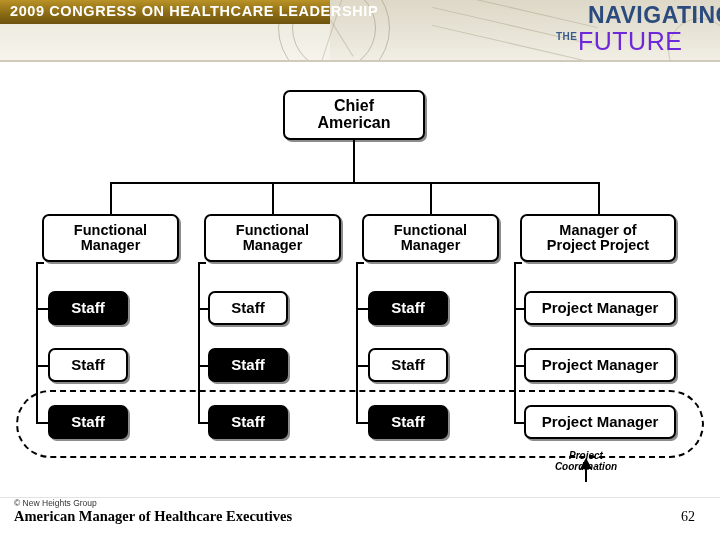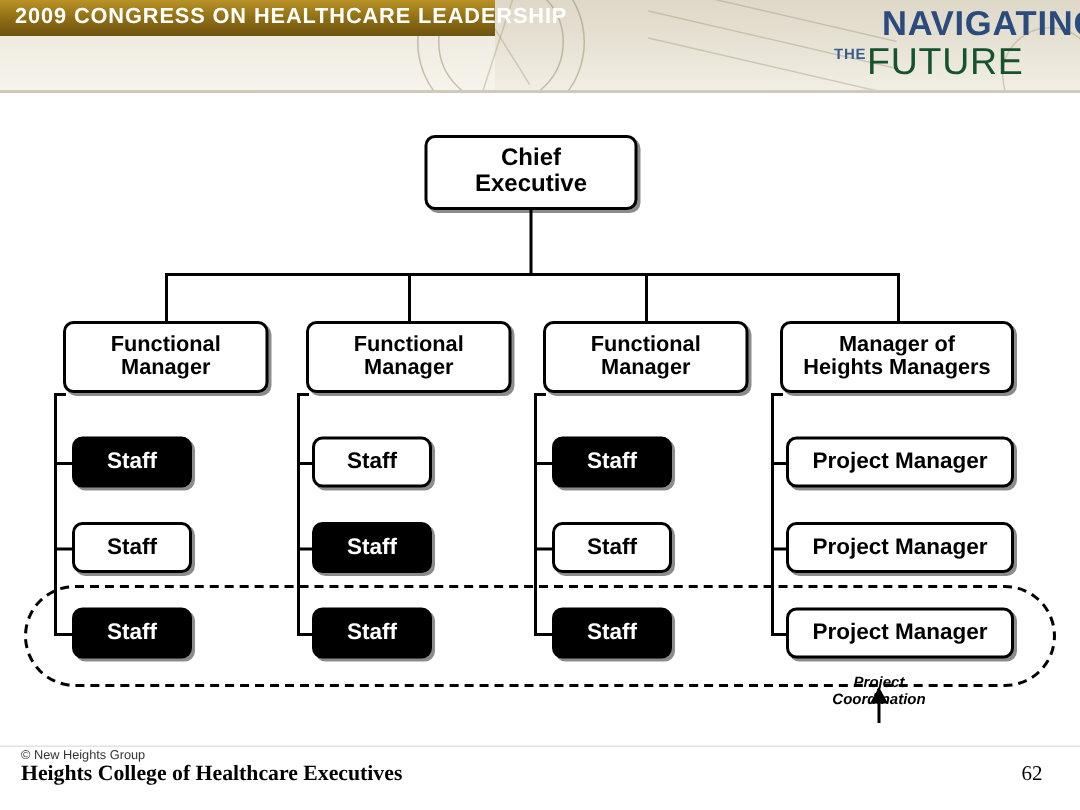--- a/index.html
+++ b/index.html
@@ -76,21 +76,21 @@
     left: 556px; top: 31px;
     font-size: 10px;
     font-weight: bold;
     color: #3a5c8c;
     letter-spacing: 0.5px;
   }
   #future {
     position: absolute;
     left: 578px; top: 27px;
     font-size: 25px;
-    color: #14532d;
+    color: #6d28d9;
     letter-spacing: 0.5px;
     white-space: nowrap;
   }
   #header-rule {
     position: absolute;
     left: 0; top: 60px;
     width: 720px; height: 2px;
     background: #cfcabb;
   }
 
@@ -225,21 +225,21 @@
   <div id="the-word">THE</div>
   <div id="future">FUTURE</div>
   <div id="header-rule"></div>
 </div>
 
 <div id="chart-area">
 
   <div class="box box-white" style="left:283px; top:20px; width:142px; height:50px; font-size:16px;">
     <span>
       <span>Chief</span><br>
-      <span>Executive</span>
+      <span>American</span>
     </span>
   </div>
 
   <div class="connector vline" style="left:353px; top:70px; height:42px;"></div>
   <div class="connector hline" style="left:110px; top:112px; width:488px;"></div>
   <div class="connector vline" style="left:110px; top:112px; height:32px;"></div>
   <div class="connector vline" style="left:272px; top:112px; height:32px;"></div>
   <div class="connector vline" style="left:430px; top:112px; height:32px;"></div>
   <div class="connector vline" style="left:598px; top:112px; height:32px;"></div>
 
@@ -257,21 +257,21 @@
   </div>
   <div class="box box-white" style="left:362px; top:144px; width:137px; height:48px; font-size:14.5px;">
     <span>
       <span>Functional</span><br>
       <span>Manager</span>
     </span>
   </div>
   <div class="box box-white" style="left:520px; top:144px; width:156px; height:48px; font-size:14.5px;">
     <span>
       <span>Manager of</span><br>
-      <span>Heights Managers</span>
+      <span>Project Project</span>
     </span>
   </div>
 
   <div class="connector vline" style="left:36px; top:192px; height:160px;"></div>
   <div class="connector hline" style="left:36px; top:192px; width:8px;"></div>
   <div class="connector hline" style="left:36px; top:238px; width:14px;"></div>
   <div class="connector hline" style="left:36px; top:295px; width:14px;"></div>
   <div class="connector hline" style="left:36px; top:352px; width:14px;"></div>
 
   <div class="connector vline" style="left:198px; top:192px; height:160px;"></div>
@@ -313,15 +313,15 @@
 
   <div id="coord-arrow-stem" style="left:585px; top:398px; height:14px;"></div>
   <div id="coord-arrow" style="left:580px; top:388px;"></div>
   <div id="coord-label" style="left:541px; top:380px;">
     <span>Project</span><br>
     <span>Coordination</span>
   </div>
 </div>
 
 <div id="footer-rule"></div>
-<div id="org-name">Heights College of Healthcare Executives</div>
+<div id="org-name">American Manager of Healthcare Executives</div>
 <div id="copyright">© New Heights Group</div>
 <div id="page-number">62</div>
 
 </body></html>

